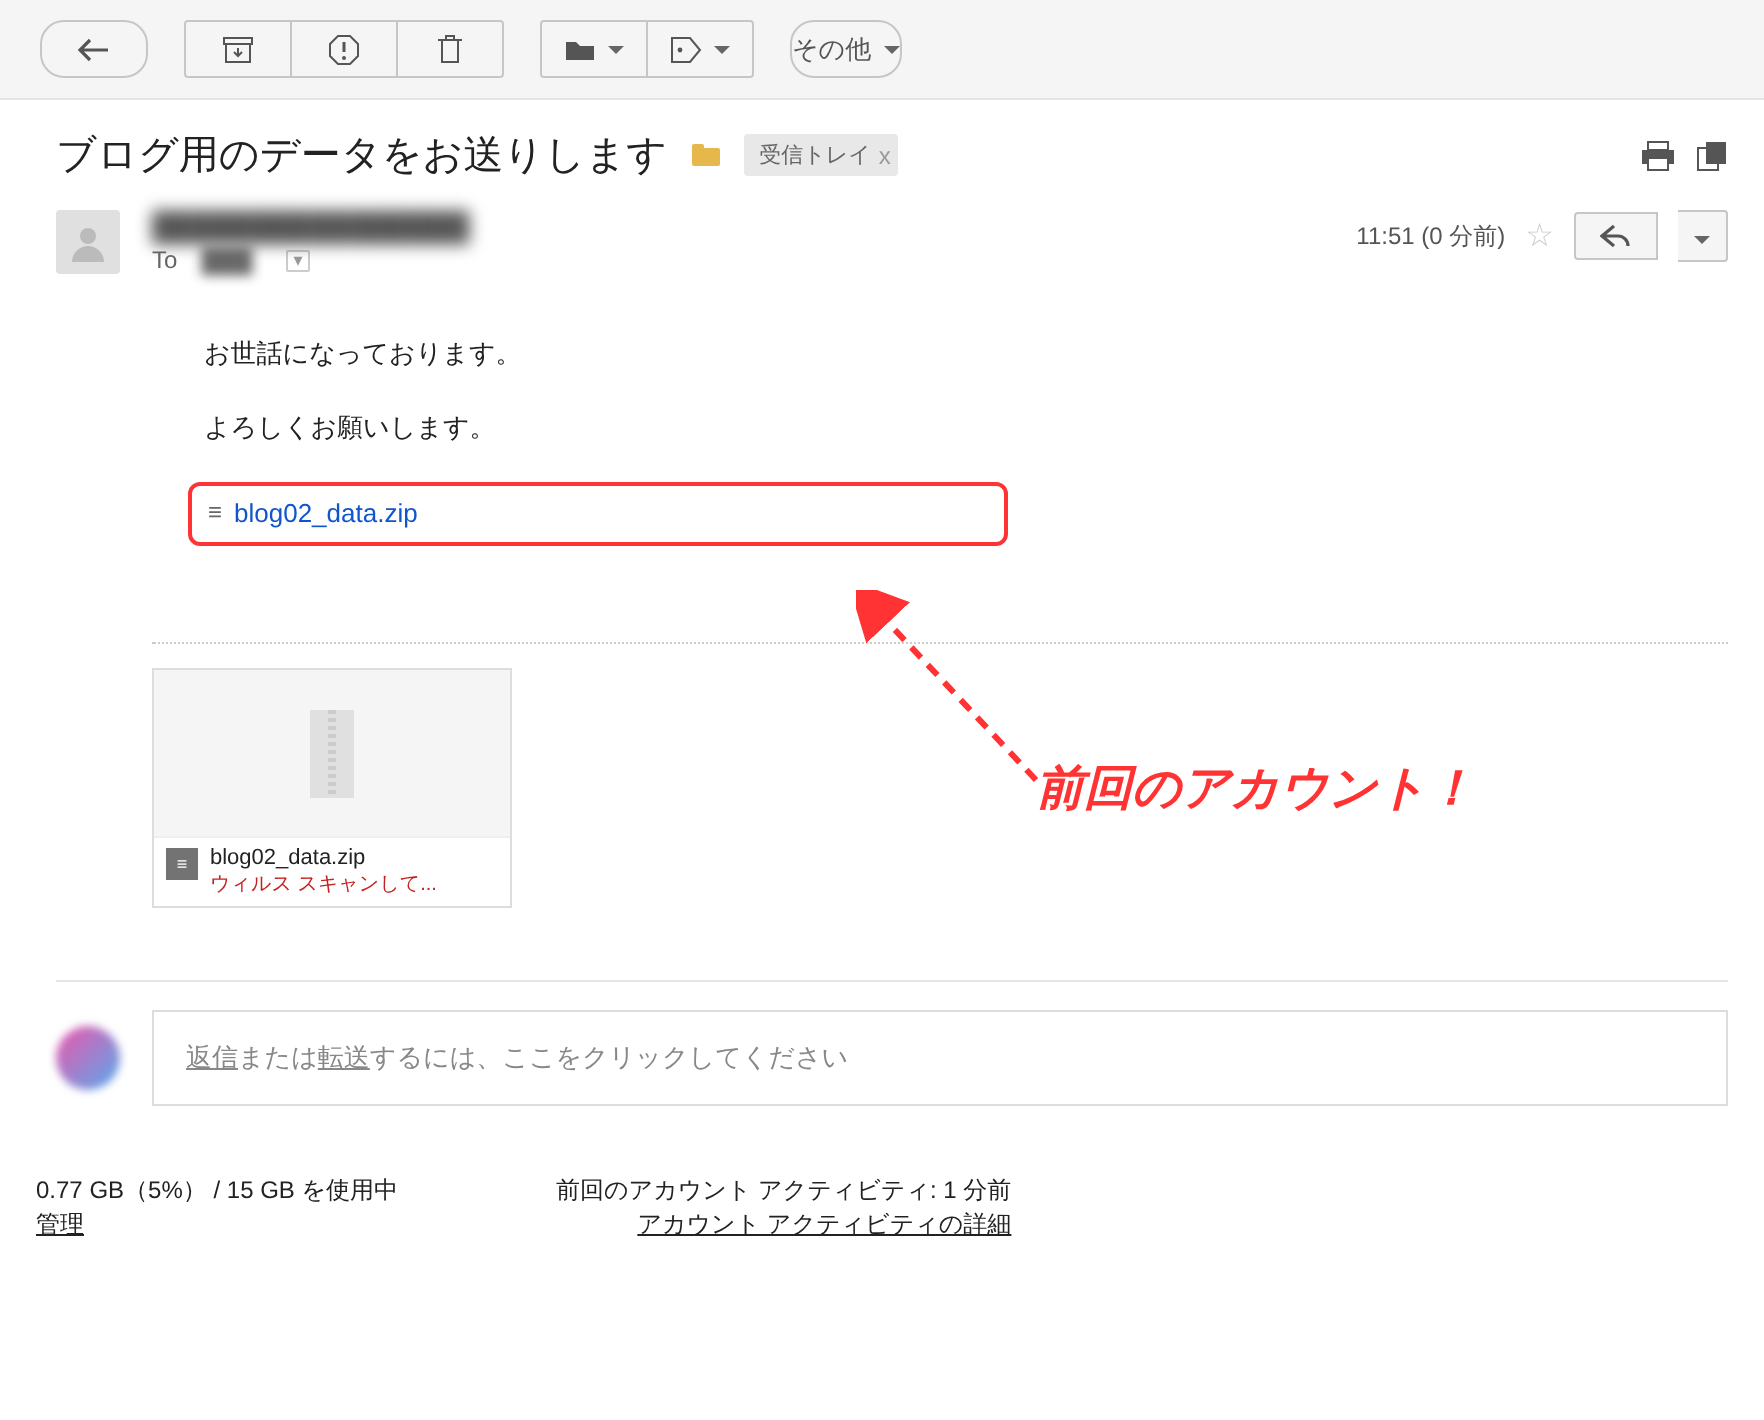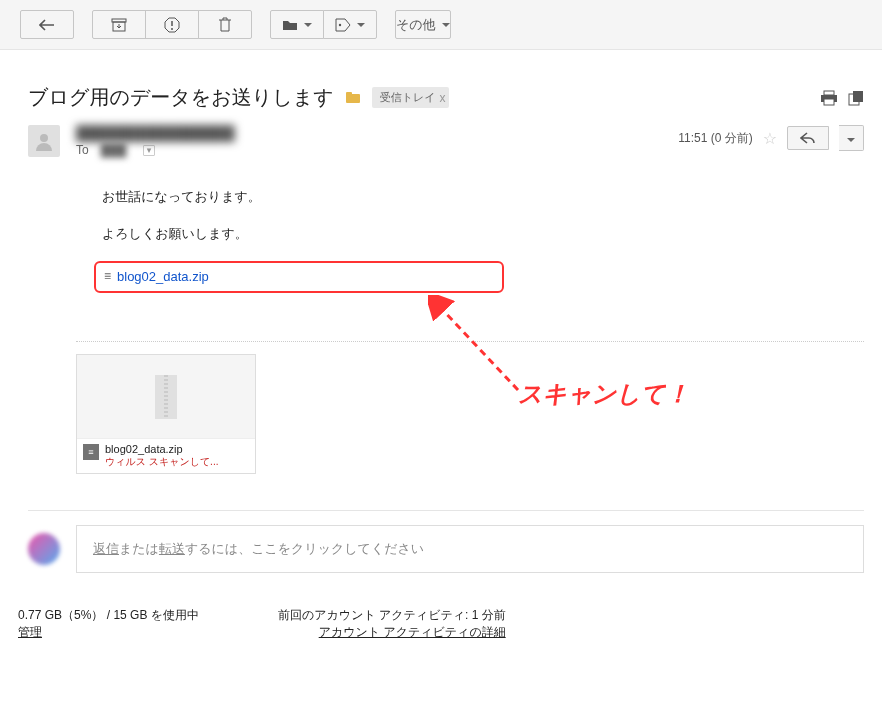--- a/index.html
+++ b/index.html
@@ -1,28 +1,28 @@
 <!DOCTYPE html>
 <html><head>
 <meta charset="utf-8">
 <style>
 * { box-sizing: border-box; margin: 0; padding: 0; }
 body { font-family: Arial, "Hiragino Kaku Gothic ProN", "Meiryo", sans-serif; background: #fff; width: 882px; font-size: 13px; color: #222; }
 
 .toolbar { background: #f5f5f5; border-bottom: 1px solid #e5e5e5; height: 50px; display: flex; align-items: center; padding: 0 20px; gap: 18px; }
-.tb-btn { background: #f5f5f5; border: 1px solid #c6c6c6; border-radius: 2px; height: 29px; min-width: 54px; display: flex; align-items: center; justify-content: center; cursor: pointer; color: #555; position: relative; }
+.tb-btn { background: #f5f5f5; border: 1px solid #c6c6c6; border-radius: 12px; height: 29px; min-width: 54px; display: flex; align-items: center; justify-content: center; cursor: pointer; color: #555; position: relative; }
 .tb-group { display: flex; gap: 0; }
 .tb-group .tb-btn { border-radius: 0; margin-left: -1px; }
 .tb-group .tb-btn:first-child { border-radius: 2px 0 0 2px; margin-left: 0; }
 .tb-group .tb-btn:last-child { border-radius: 0 2px 2px 0; }
 .tb-btn .caret { margin-left: 6px; }
 .caret { display:inline-block; width:0; height:0; border-left:4px solid transparent; border-right:4px solid transparent; border-top:4px solid #666; }
 
 .content-wrap { padding: 14px 18px 0 28px; }
-.subject-row { display: flex; align-items: center; margin-top: 20px; }
+.subject-row { display: flex; align-items: center; }
 .subject { font-size: 20px; color: #222; font-weight: 400; }
 .folder-ic { width: 14px; height: 11px; margin: 0 12px; display:inline-block; position:relative; }
 .folder-ic::before { content:""; position:absolute; width:14px; height:9px; bottom:0; background:#e6b74a; border-radius:1px;}
 .folder-ic::after { content:""; position:absolute; width:6px; height:3px; top:0; left:0; background:#e6b74a; border-radius:1px 1px 0 0;}
 .label-chip { background:#e8e8e8; border-radius:2px; padding:3px 4px 3px 8px; font-size:11px; color:#666; display:inline-flex; align-items:center; gap:4px; }
 .label-chip .x { color:#999; cursor:pointer; font-size:12px; }
 .subj-actions { margin-left:auto; display:flex; gap:10px; align-items:center; color:#555;}
 .ic-btn { cursor:pointer; color:#555; }
 
 .msg-area { padding: 14px 0 0 0; }
@@ -215,21 +215,21 @@
 </div>
 
 <svg class="arrow-svg" width="110" height="110">
   <defs>
       <marker id="ah" markerWidth="10" markerHeight="10" refX="2" refY="5" orient="auto">
         <path d="M0 0 L10 5 L0 10 z" fill="#ff3333"></path>
       </marker>
     </defs>
   <line x1="90" y1="95" x2="12" y2="12" stroke="#ff3333" stroke-width="3" stroke-dasharray="7 5" marker-end="url(#ah)"></line>
 </svg>
-<div class="annotation">スキャンして！</div>
+<div class="annotation">前回のアカウント！</div>
 
 <div class="footer">
   <div class="fl">
     <span>0.77 GB（5%）</span><span> / </span><span>15 GB を使用中</span><br>
     <a href="#">管理</a>
   </div>
   <div class="fr">
     <span>前回のアカウント アクティビティ: </span><span>1 分前</span><br>
     <a href="#">アカウント アクティビティの詳細</a>
   </div>

